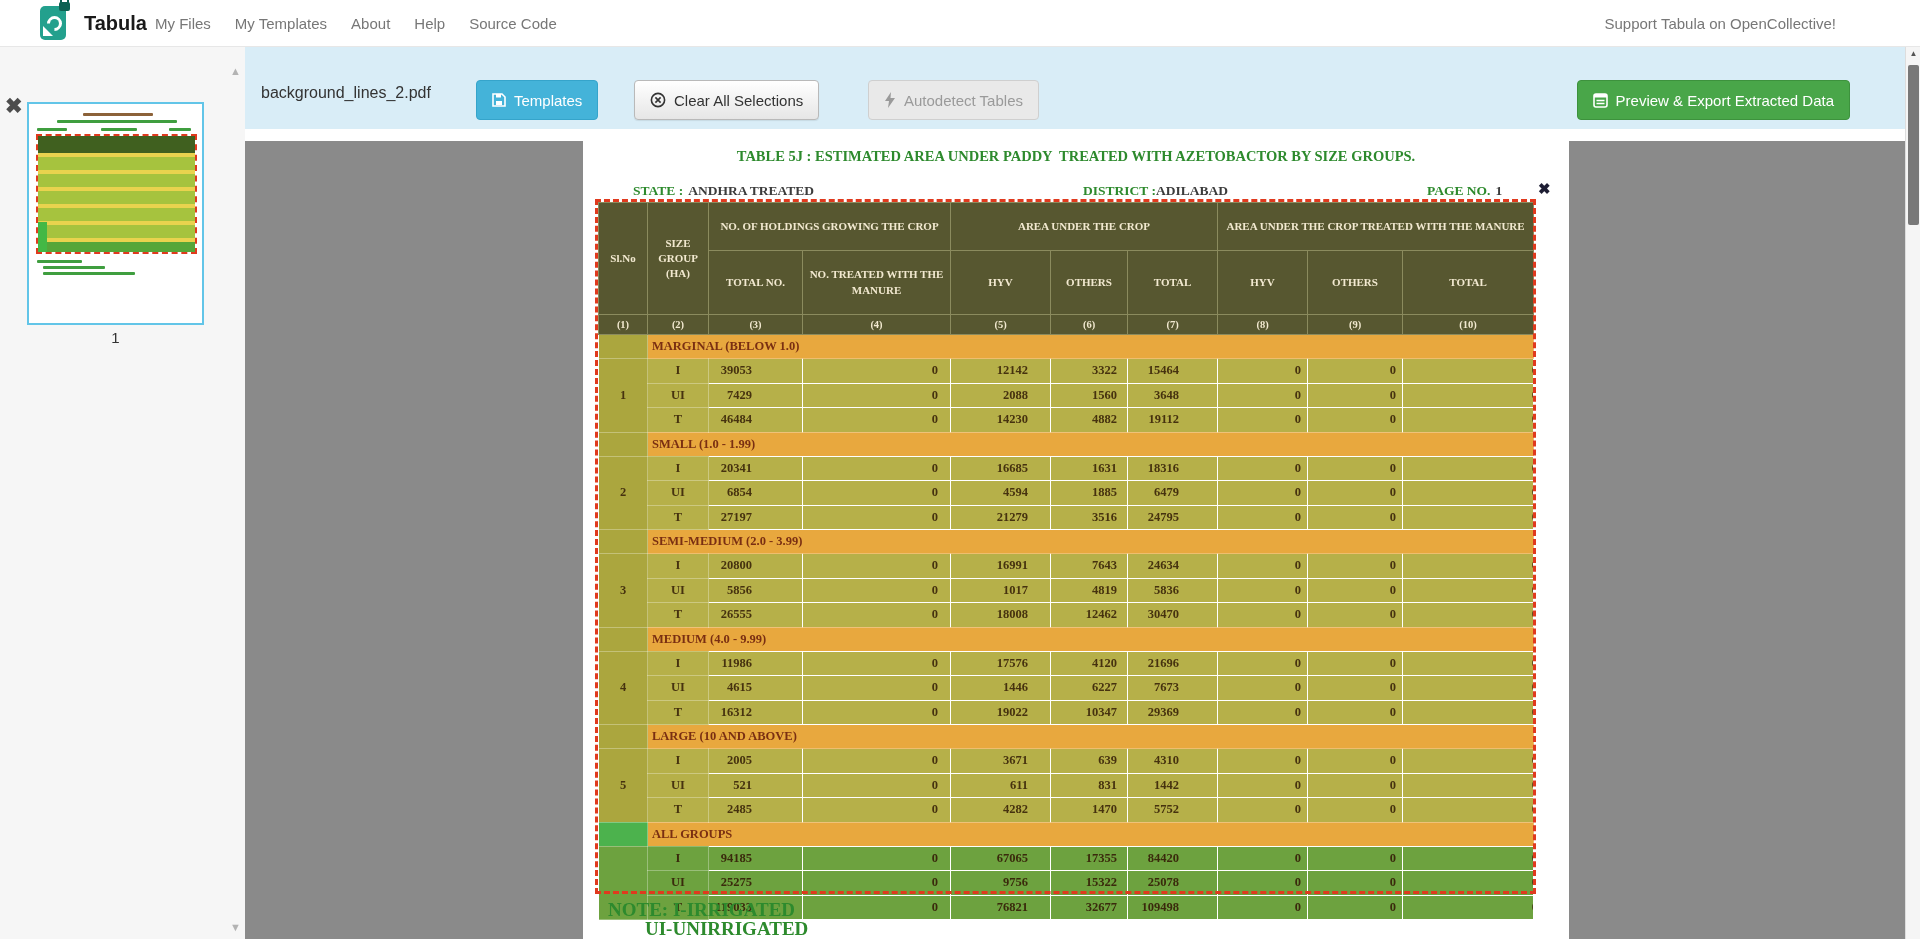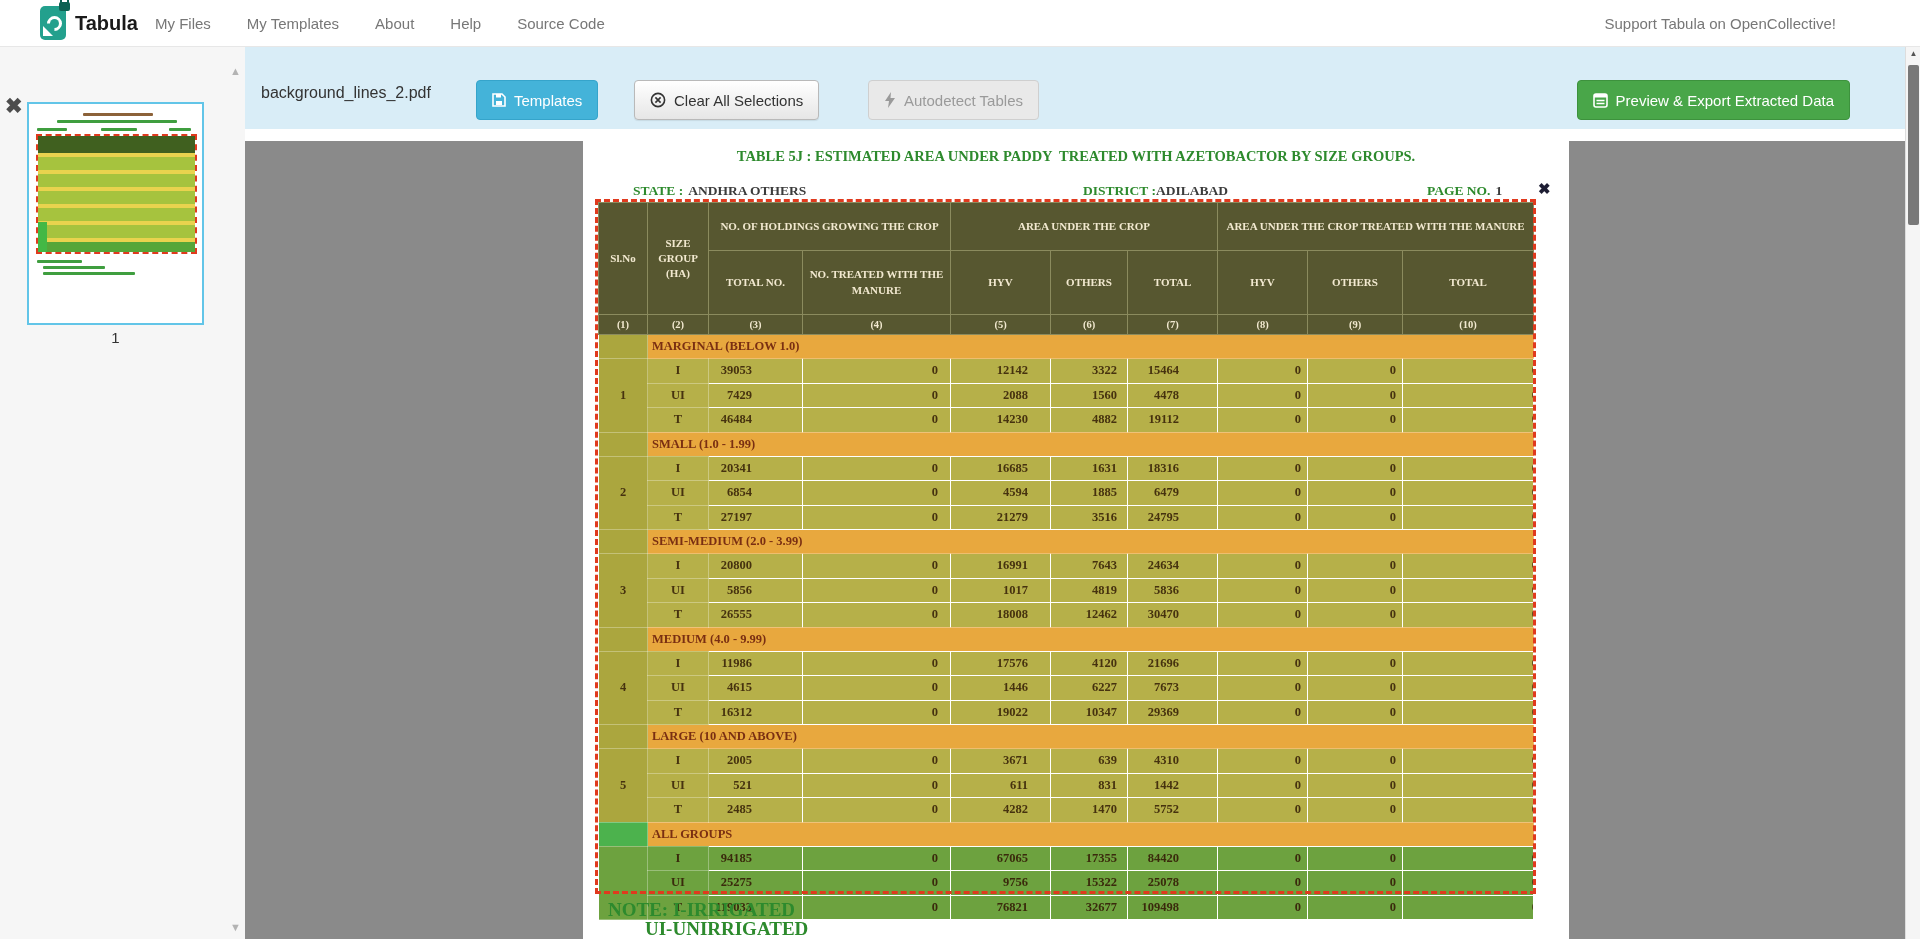--- a/index.html
+++ b/index.html
@@ -2,33 +2,33 @@
 <html><head>
 <meta charset="utf-8">
 <style>
   * { margin:0; padding:0; box-sizing:border-box; }
   html,body { width:1920px; height:939px; overflow:hidden; background:#fff;
               font-family:"Liberation Sans", sans-serif; }
 
   
   .navbar { position:absolute; left:0; top:0; width:1920px; height:47px;
             background:#fff; border-bottom:1px solid #e7e7e7; z-index:30; }
-  .brand-wrap { position:absolute; left:40px; top:6px; display:flex; align-items:center; gap:9px; }
+  .brand-wrap { position:absolute; left:40px; top:6px; display:flex; align-items:center; gap:18px; }
   .logo { position:relative; width:26px; height:34px; background:#23a08d; border-radius:5px; }
   .logo::before { content:""; position:absolute; left:3px; bottom:4px; width:0; height:0;
                   border-left:10px solid #fff; border-top:10px solid transparent; }
   .logo::after { content:""; position:absolute; right:4px; top:10px; width:9px; height:9px;
                  border:3px solid #fff; border-radius:50%; border-bottom-color:transparent;
                  transform:rotate(45deg); }
   .logo-lock { position:absolute; top:-4px; right:-4px; width:11px; height:9px;
                background:#0d6152; border-radius:2px; }
   .logo-lock::before { content:""; position:absolute; top:-6px; left:1px; width:5px; height:6px;
                        border:2px solid #0d6152; border-bottom:none; border-radius:6px 6px 0 0; }
   .brand { font-size:20px; font-weight:bold; color:#1a1a1a; }
-  .nav-items { position:absolute; left:155px; top:0; height:47px; display:flex; align-items:center; gap:36px; }
+  .nav-items { position:absolute; left:155px; top:0; height:47px; display:flex; align-items:center; gap:24px; }
   .nav-item { font-size:15px; color:#777; cursor:pointer; }
   .support { position:absolute; right:84px; top:0; height:47px; display:flex; align-items:center;
              font-size:15px; color:#777; cursor:pointer; }
 
   
   .sidebar { position:absolute; left:0; top:47px; width:245px; height:892px; background:#f6f6f6; }
   .sb-up { position:absolute; right:4px; top:18px; font-size:11px; color:#b3b3b3; cursor:pointer; }
   .sb-down { position:absolute; right:4px; bottom:6px; font-size:11px; color:#b3b3b3; cursor:pointer; }
   .thumb-close { position:absolute; left:5px; top:48px; font-size:21px; font-weight:bold;
                  color:#4d4d4d; cursor:pointer; line-height:1; }
@@ -207,21 +207,21 @@
     </span>
     <span>Preview &amp; Export Extracted Data</span>
   </button>
 </div>
 
 <div class="viewer">
   <div class="pdf-page">
     <div class="doc-title">TABLE 5J : ESTIMATED AREA UNDER PADDY  TREATED WITH AZETOBACTOR BY SIZE GROUPS.</div>
 
     <div class="meta meta-state">
-      <span class="green">STATE :</span><span class="dark">ANDHRA OTHERS</span>
+      <span class="green">STATE :</span><span class="dark">ANDHRA TREATED</span>
     </div>
     <div class="meta meta-district">
       <span class="green">DISTRICT :</span><span class="dark nosp">ADILABAD</span>
     </div>
     <div class="meta meta-page">
       <span class="green">PAGE NO.</span><span class="dark">1</span>
     </div>
 
     <div class="sel-close">✖</div>
 
@@ -286,21 +286,21 @@
               <td class="num c8"><span>0</span></td>
               <td class="num c9"><span>0</span></td>
               <td class="num c10"><span>0</span></td>
             </tr>
             <tr class="data-row">
               <td class="row-type">UI</td>
               <td class="num c3"><span>7429</span></td>
               <td class="num c4"><span>0</span></td>
               <td class="num c5"><span>2088</span></td>
               <td class="num c6"><span>1560</span></td>
-              <td class="num c7"><span>4478</span></td>
+              <td class="num c7"><span>3648</span></td>
               <td class="num c8"><span>0</span></td>
               <td class="num c9"><span>0</span></td>
               <td class="num c10"><span>0</span></td>
             </tr>
             <tr class="data-row">
               <td class="row-type">T</td>
               <td class="num c3"><span>46484</span></td>
               <td class="num c4"><span>0</span></td>
               <td class="num c5"><span>14230</span></td>
               <td class="num c6"><span>4882</span></td>

